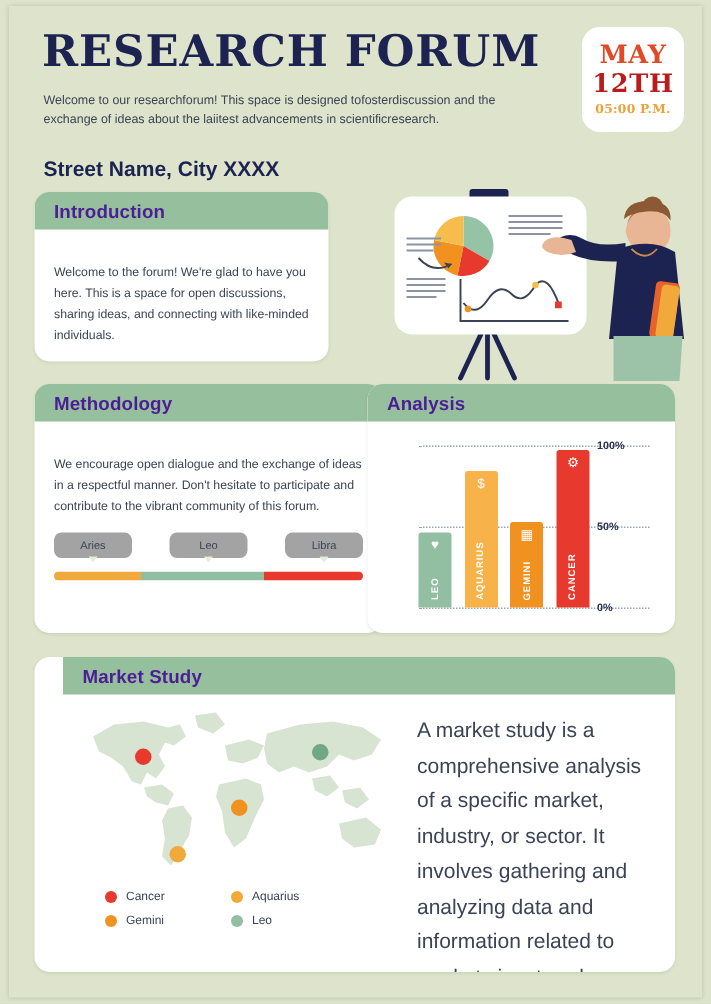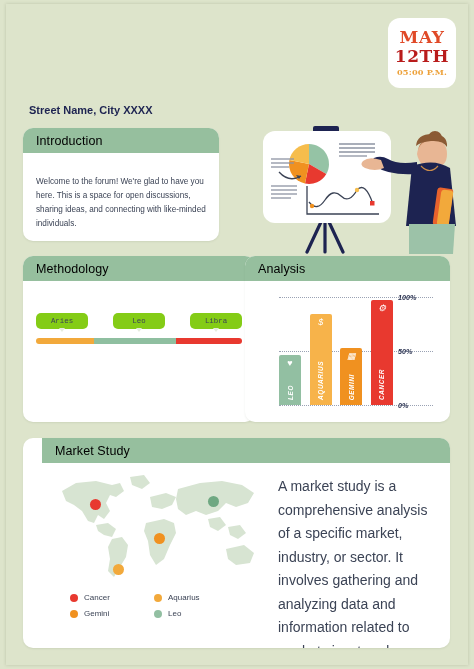--- a/index.html
+++ b/index.html
@@ -37,21 +37,21 @@
   }
   .intro-copy {
     position:absolute; left:23px; top:56px;
     width:305px;
     font-size:8.3px;
     line-height:1.62;
     color:#3b4355;
   }
   .street {
     position:absolute; left:23px; top:100px;
-    font-size:11px; font-weight:700; color:#1d2351;
+    font-size:14px; font-weight:700; color:#1d2351;
   }
   .date-badge {
     position:absolute; right:12px; top:14px;
     width:68px; height:70px;
     background:#fff; border-radius:12px;
     display:flex; flex-direction:column;
     align-items:center; justify-content:center;
     font-family:"DejaVu Serif", serif;
     font-weight:700;
     gap:1px;
@@ -68,43 +68,43 @@
     overflow:hidden;
     box-shadow:0 1px 2px rgba(70,85,55,.10);
   }
   .card-head {
     background:#96bf9e;
     height:25px;
     display:flex; align-items:center;
     padding-left:13px;
   }
   .card-title {
-    font-size:12.5px; font-weight:400; color:#000000;
+    font-size:12.5px; font-weight:700; color:#4c1d95;
     letter-spacing:.1px;
   }
   .card-body { padding:22px 13px 10px 13px; }
   .body-copy { font-size:8.2px; line-height:1.72; color:#3b4355; }
 
   
   #intro-card { left:17px; top:124px; width:196px; height:113px; }
 
   
   .illus { position:absolute; left:243px; top:122px; width:212px; height:128px; }
 
   
   #method-card { left:17px; top:252px; width:232px; height:166px; }
   .chips { position:relative; display:flex; justify-content:space-between; margin-top:10px; }
   .chip {
     position:relative;
-    background:#84cc16;
+    background:#a3a3a3;
     border-radius:5px;
     padding:4px 0 4px 0;
     width:52px;
     text-align:center;
-    font-size:7.4px; color:#3b4355;font-family:Liberation Mono, monospace;
+    font-size:7.4px; color:#3b4355;
   }
   .chip::after {
     content:""; position:absolute; left:50%; bottom:-3px;
     transform:translateX(-50%);
     border-left:3px solid transparent;
     border-right:3px solid transparent;
     border-top:4px solid #e4ecdc;
   }
   .prog {
     display:flex; height:6px; border-radius:3px;
@@ -158,20 +158,22 @@
   .leg i { width:8px; height:8px; border-radius:50%; display:block; }
   .market-copy { flex:1; padding:4px 2px 0 10px; font-size:14px; line-height:1.68; color:#3b4355; }
 </style>
 </head>
 <body>
 
 <div class="poster">
  <div class="page-frame">
   <div class="inner">
 
+   <div class="title">RESEARCH FORUM</div>
+   <div class="intro-copy">Welcome to our researchforum! This space is designed tofosterdiscussion and the exchange of ideas about the laiitest advancements in scientificresearch.</div>
    <div class="street">Street Name, City XXXX</div>
 
    <div class="date-badge">
      <div class="date-month">MAY</div>
      <div class="date-day">12TH</div>
      <div class="date-time">05:00 P.M.</div>
    </div>
 
    <div class="card" id="intro-card">
      <div class="card-head">
@@ -245,38 +247,39 @@
          <path d="M160,98 l46,0 l-2,30 l-44,0 z" fill="#9cc2a8"></path>
        </g>
      </svg>
    </div>
 
    <div class="card" id="method-card">
      <div class="card-head">
        <span class="card-title">Methodology</span>
      </div>
      <div class="card-body">
+       <div class="body-copy">We encourage open dialogue and the exchange of ideas in a respectful manner. Don't hesitate to participate and contribute to the vibrant community of this forum.</div>
        <div class="chips">
          <div class="chip">Aries</div>
          <div class="chip">Leo</div>
          <div class="chip">Libra</div>
        </div>
        <div class="prog">
          <span style="width:28%;background:#f2a93b"></span>
          <span style="width:40%;background:#8fbfa0"></span>
          <span style="width:32%;background:#e8392f"></span>
        </div>
      </div>
    </div>
 
    <div class="card" id="analysis-card">
      <div class="card-head">
        <span class="card-title">Analysis</span>
      </div>
-     <div class="card-body" style="padding:6px 13px 6px 10px;font-style:italic;">
+     <div class="card-body" style="padding:6px 13px 6px 10px;">
        <div class="chart">
          <div class="plot">
            <div class="gridline" style="top:0%"></div>
            <div class="axlabel" style="top:0%">100%</div>
            <div class="gridline" style="top:50%"></div>
            <div class="axlabel" style="top:50%">50%</div>
            <div class="gridline" style="top:100%"></div>
            <div class="axlabel" style="top:100%">0%</div>
 
            <div class="bars">

